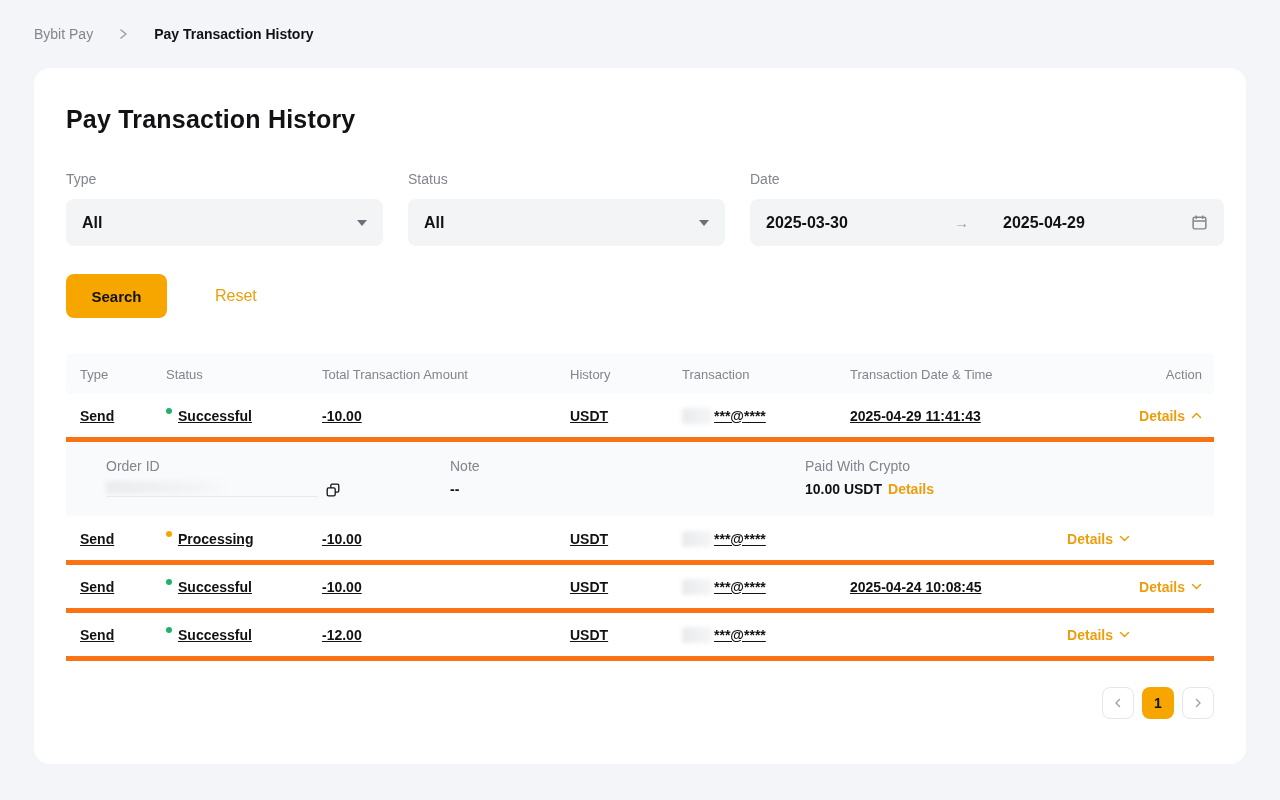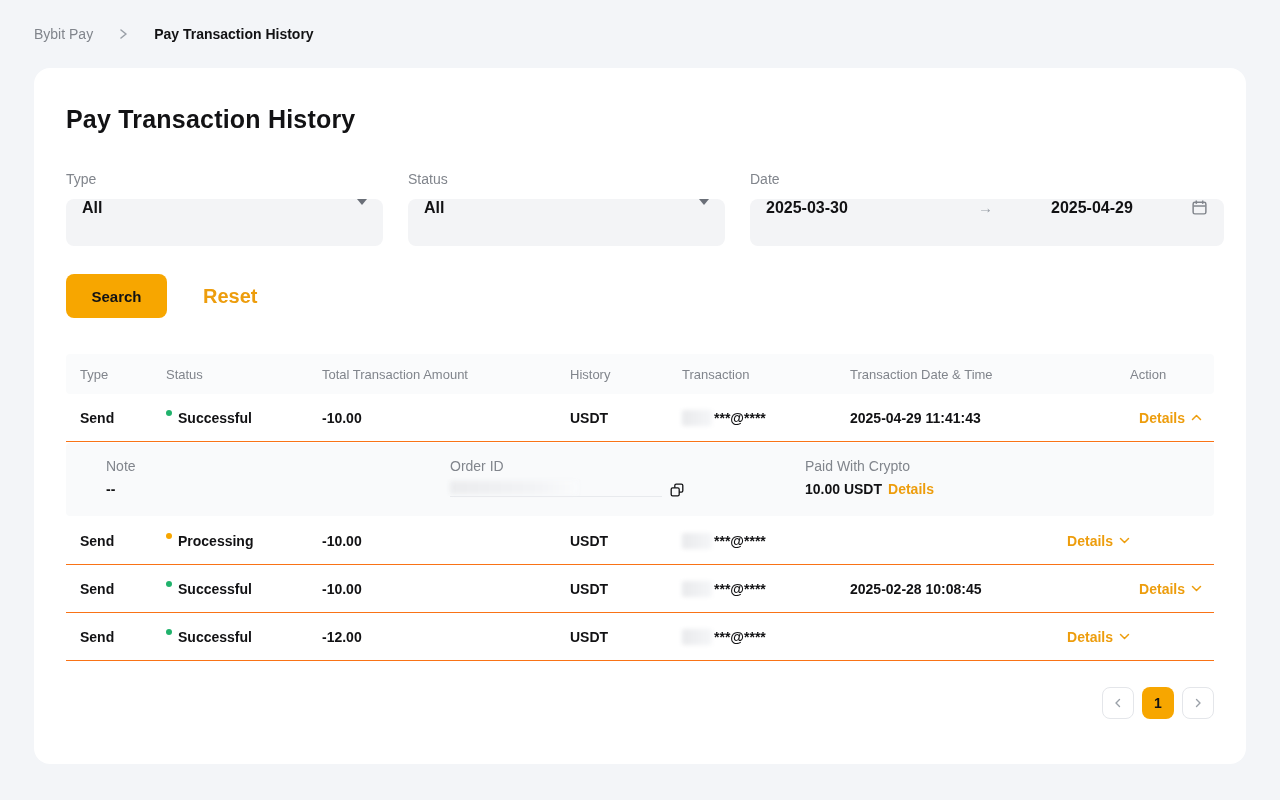--- a/index.html
+++ b/index.html
@@ -25,56 +25,56 @@
     background: #ffffff; border-radius: 16px;
     padding: 37px 32px 0 32px;
   }
   .page-title { font-size: 25px; font-weight: 700; letter-spacing: 0.2px; }
 
   
   .filters { display: flex; gap: 25px; margin-top: 37px; }
   .filter-label { font-size: 14px; color: #81858c; margin-bottom: 12px; }
   .select, .date-range {
     height: 47px; background: #f3f4f6; border-radius: 8px;
-    display: flex; align-items: flex-start; padding: 0 16px;
+    display: flex; align-items: center; padding: 0 16px;
     cursor: pointer; font-size: 16px; font-weight: 700;
   }
   .f-type .select, .f-status .select { width: 317px; justify-content: space-between; }
-  .f-date .date-range { width: 474px; gap: 24px; }
+  .f-date .date-range { width: 474px; }
   .caret-down {
     width: 0; height: 0;
     border-left: 5px solid transparent; border-right: 5px solid transparent;
     border-top: 6px solid #6a6f78;
   }
   .date-start { width: 188px; }
   .date-arrow { color: #9aa0a8; font-size: 15px; font-weight: 400; }
   .date-end { margin-left: 34px; }
   .cal-icon { margin-left: auto; display: flex; }
 
   
-  .actions-row { display: flex; align-items: center; gap: 36px; margin-top: 28px; }
+  .actions-row { display: flex; align-items: center; gap: 48px; margin-top: 28px; }
   .search-btn {
     min-width: 101px; height: 44px; padding: 0 24px;
     background: var(--accent, #f7a600); border: none; border-radius: 8px;
     font-family: inherit; font-size: 15px; font-weight: 700; color: #121214;
     cursor: pointer;
   }
-  .reset-link { color: var(--link, #ed9d0d); font-size: 20px; font-weight: 700; cursor: pointer; }
+  .reset-link { color: var(--link, #ed9d0d); font-size: 16px; font-weight: 400; cursor: pointer; }
 
   
   .table { margin-top: 36px; }
   .thead, .trow {
     display: grid;
     grid-template-columns: 86px 156px 248px 112px 168px 280px 1fr;
     align-items: center; padding-left: 14px; padding-right: 12px;
   }
   .thead { height: 40px; background: #fafbfc; border-radius: 4px; }
   .th { font-size: 13px; color: #81858c; }
-  .th:last-child { }
-  .trow { height: 48px; border-bottom: 1px solid #f97316; }
+  .th:last-child { text-align: right; }
+  .trow { height: 48px; border-bottom: 5px solid #f97316; text-decoration: underline; }
   .cell { font-size: 14px; font-weight: 700; color: #121214; }
   .c-status { display: flex; gap: 6px; }
   .dot { width: 6px; height: 6px; border-radius: 50%; display: inline-block; }
   .c-cp { display: flex; align-items: center; }
   .blur-chip {
     width: 30px; height: 16px; margin-right: 2px; border-radius: 2px;
     background: linear-gradient(90deg, #e9eaec, #f5f6f8);
     filter: blur(2px); display: inline-block;
   }
   .c-action { text-align: right; }
@@ -201,38 +201,38 @@
         <span>Details</span>
         <svg class="chev up" width="11" height="7" viewBox="0 0 11 7">
                 <polyline points="1.5,1.5 5.5,5.5 9.5,1.5" fill="none" stroke="#ed9d0d" stroke-width="1.5" stroke-linecap="round" stroke-linejoin="round"></polyline>
               </svg>
       </span>
     </div>
   </div>
 
   <div class="detail-panel">
     <div class="d-col">
-      <div class="d-label">Note</div>
-      <div class="d-value">--</div>
-    </div>
-    <div class="d-col">
       <div class="d-label">Order ID</div>
       <div class="d-value order-id">
         <span class="order-id-wrap">
           <span class="blur-bar"></span>
         </span>
         <span class="copy-icon">
           <svg width="14" height="14" viewBox="0 0 14 14" fill="none" stroke="#121214" stroke-width="1.3">
             <rect x="4.8" y="1.2" width="8" height="8" rx="1.4"></rect>
             <rect x="1.2" y="4.8" width="8" height="8" rx="1.4" fill="#f9fafb"></rect>
           </svg>
         </span>
       </div>
     </div>
     <div class="d-col">
+      <div class="d-label">Note</div>
+      <div class="d-value">--</div>
+    </div>
+    <div class="d-col">
       <div class="d-label">Paid With Crypto</div>
       <div class="d-value">
         <span>10.00 USDT</span><span class="paid-details">Details</span>
       </div>
     </div>
   </div>
 
   <div class="trow">
     <div class="cell">Send</div>
     <div class="cell c-status">
@@ -260,21 +260,21 @@
     <div class="cell c-status">
       <span class="dot" style="background: rgb(32, 178, 108);"></span>
       <span>Successful</span>
     </div>
     <div class="cell">-10.00</div>
     <div class="cell">USDT</div>
     <div class="cell c-cp">
       <span class="blur-chip"></span>
       <span>***@****</span>
     </div>
-    <div class="cell">2025-02-28 10:08:45</div>
+    <div class="cell">2025-04-24 10:08:45</div>
     <div class="cell c-action">
       <span class="details-link">
         <span>Details</span>
         <svg class="chev" width="11" height="7" viewBox="0 0 11 7">
                 <polyline points="1.5,1.5 5.5,5.5 9.5,1.5" fill="none" stroke="#ed9d0d" stroke-width="1.5" stroke-linecap="round" stroke-linejoin="round"></polyline>
               </svg>
       </span>
     </div>
   </div>
 

